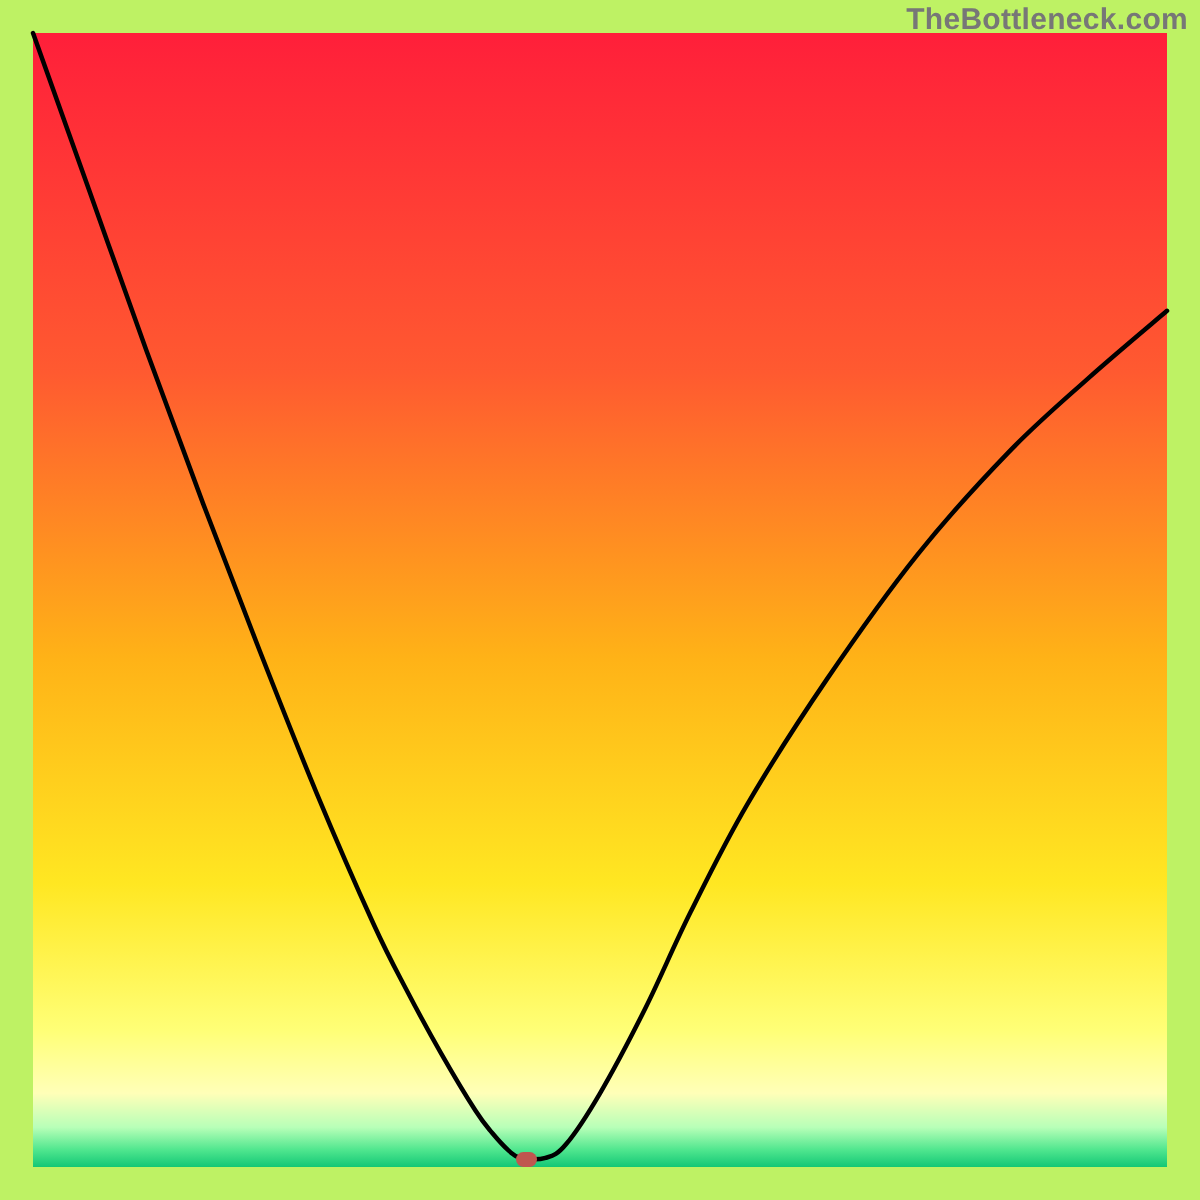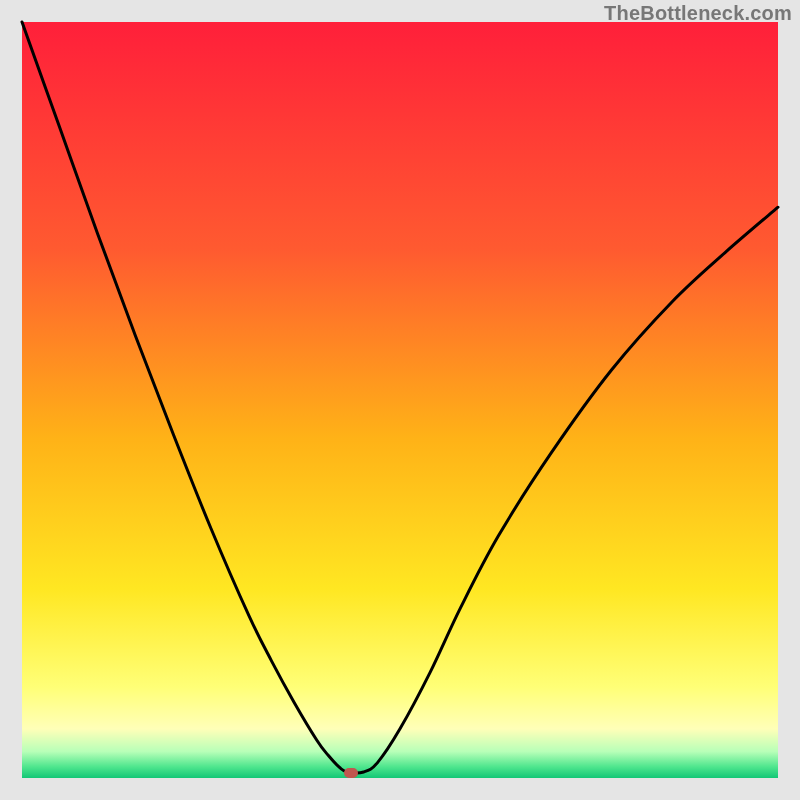--- a/index.html
+++ b/index.html
@@ -10,21 +10,21 @@
     background: #000;
     overflow: hidden;
     font-family: Arial, Helvetica, sans-serif;
   }
   .frame {
     position: absolute;
     left: 0;
     top: 0;
     width: 800px;
     height: 800px;
-    background: #e5e5e5;
+    background: #bef264;
   }
   .plot {
     position: absolute;
     left: 22px;
     top: 22px;
     width: 756px;
     height: 756px;
     
   }
   .attribution {

